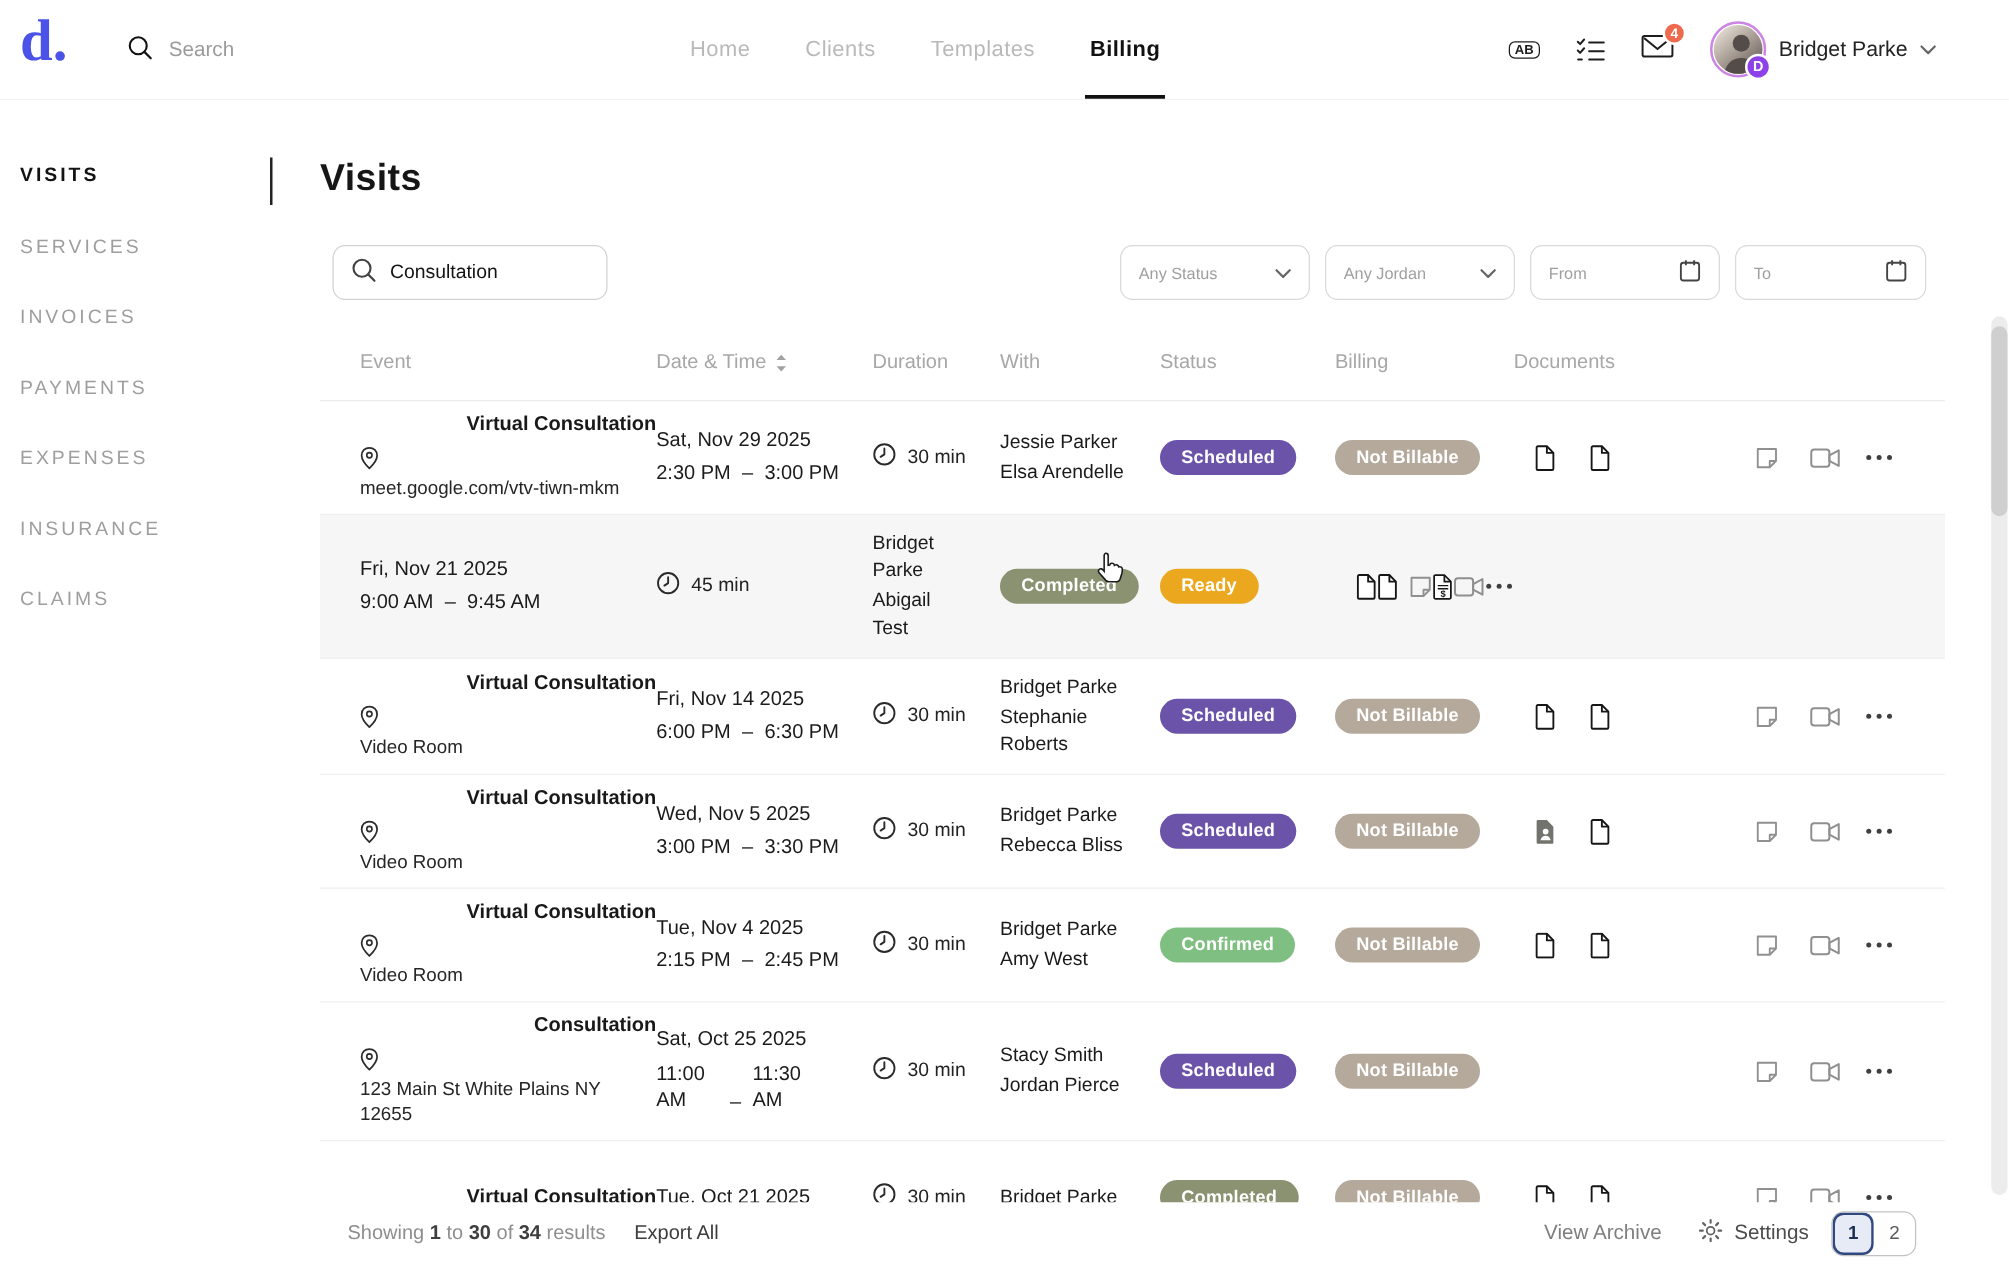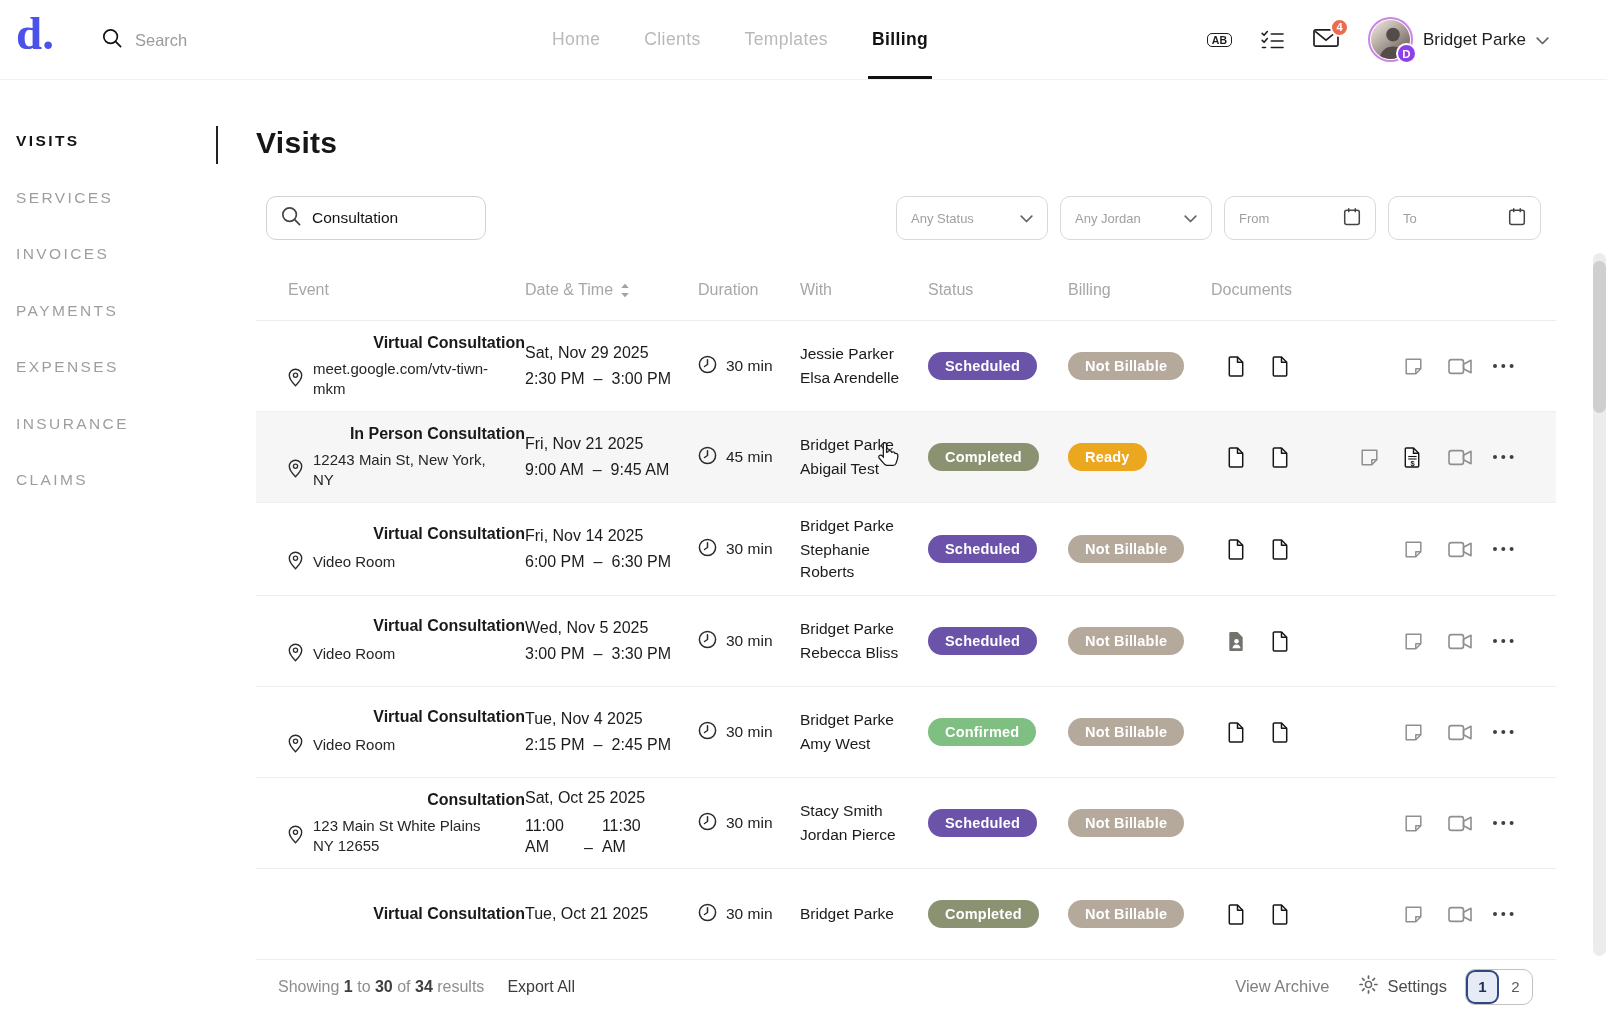--- a/index.html
+++ b/index.html
@@ -58,21 +58,21 @@
   .fbox:last-child { margin-right:15px; width:153px; }
   
   .gridrow { display:grid; grid-template-columns:237px 173px 102px 128px 140px 143px 1fr;
              padding-left:32px; align-items:center; }
   .thead { padding-top:41px; padding-bottom:21px; border-bottom:1px solid #ececec;
            color:#a7a7a7; font-size:16px; }
   .hcell { display:flex; align-items:center; gap:7px; }
   .trow { min-height:91px; border-bottom:1px solid #efefef; padding-top:10px; padding-bottom:10px; cursor:pointer; }
   .trow.hl { background:#f6f6f6; }
   .etitle { font-size:16px; font-weight:700; color:#191919;text-align:right; }
-  .eloc { display:flex; gap:10px; align-items:center; padding-right:26px; margin-top:7px; }
+  .eloc { display:flex; align-items:flex-start; padding-right:26px; margin-top:7px;flex-direction:column; }
   .eloc svg { flex:none; margin-top:1px; }
   .eloctext { font-size:15px; color:#262626; line-height:20px; overflow-wrap:anywhere; }
   .edate { font-size:16px; color:#1b1b1b; }
   .time { display:flex; column-gap:9px; align-items:flex-end; font-size:16px; color:#1b1b1b;
           flex-wrap:wrap; max-width:152px; margin-top:8px; white-space:nowrap; }
   .time.two { white-space:normal; }
   .time.two .t { width:50px; line-height:21px; }
   .dur { display:flex; gap:9px; align-items:center; font-size:15.5px; color:#222; }
   .withcell { font-size:15.5px; color:#1a1a1a; line-height:22px; padding-right:24px; }
   .wname { margin:2px 0; }
@@ -304,30 +304,20 @@
             <svg width="23" height="6" viewBox="0 0 23 6">
               <circle cx="3" cy="3" r="2" fill="#3f3f3f"></circle>
               <circle cx="11.3" cy="3" r="2" fill="#3f3f3f"></circle>
               <circle cx="19.6" cy="3" r="2" fill="#3f3f3f"></circle>
             </svg>
           </span>
         </div>
       </div>
       <div class="gridrow trow hl">
         <div class="cell">
-          <div class="etitle">In Person Consultation</div>
-          <div class="eloc">
-            <span><svg width="15" height="19" viewBox="0 0 15 19">
-                <path d="M7.5 1.2C4 1.2 1.3 3.9 1.3 7.3c0 4.3 6.2 10.4 6.2 10.4s6.2-6.1 6.2-10.4c0-3.4-2.7-6.1-6.2-6.1z" fill="none" stroke="#2c2c2c" stroke-width="1.4"></path>
-                <circle cx="7.5" cy="7.2" r="2.1" fill="none" stroke="#2c2c2c" stroke-width="1.3"></circle>
-              </svg></span>
-            <span class="eloctext">12243 Main St, New York, NY</span>
-          </div>
-        </div>
-        <div class="cell">
           <div class="edate">Fri, Nov 21 2025</div>
           <div class="time">
             <span class="t">9:00 AM</span>
             <span class="dash">–</span>
             <span class="t">9:45 AM</span>
           </div>
         </div>
         <div class="cell dur">
           <span><svg width="19" height="19" viewBox="0 0 19 19">
               <circle cx="9.5" cy="9.5" r="8.1" fill="none" stroke="#2a2a2a" stroke-width="1.5"></circle>

